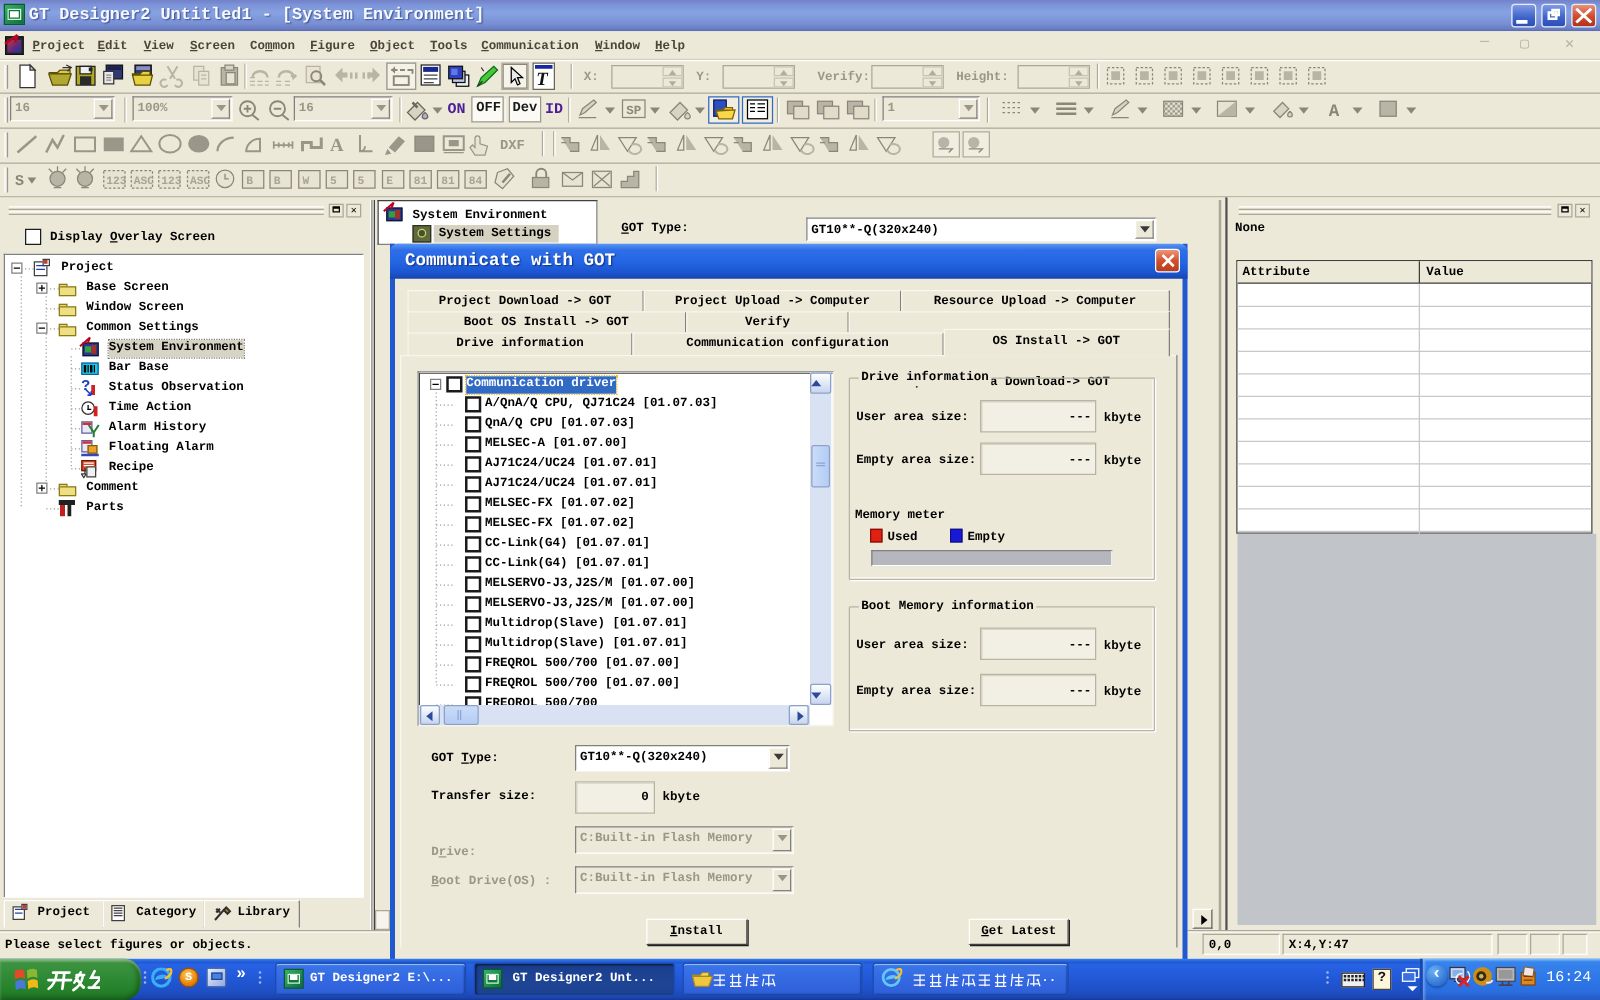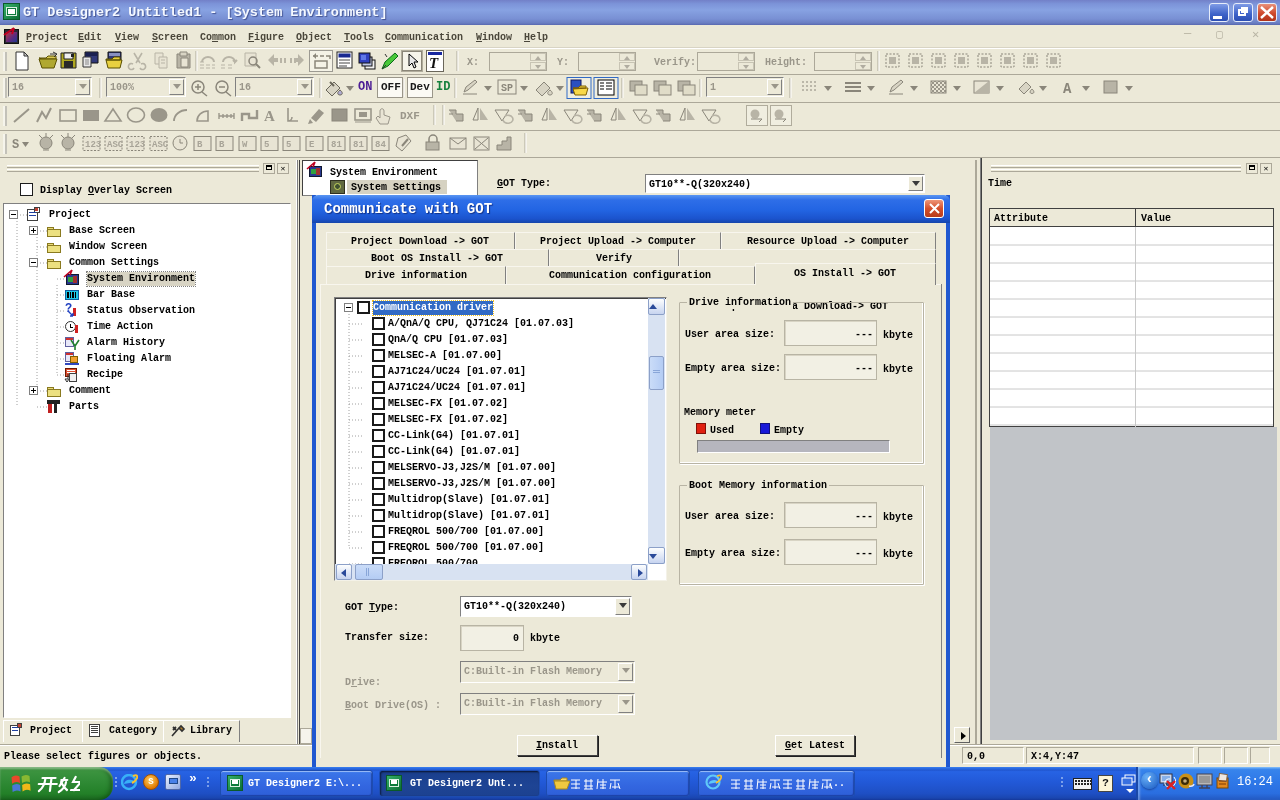--- a/index.html
+++ b/index.html
@@ -201,21 +201,21 @@
     <path d="M330 8 l4 4" stroke="#6a665a" stroke-width="2"></path>
 <path d="M346 12 l4 5 4 -5 z" fill="#8a867a"></path>
 <path d="M403 5 v18" stroke="#aca899"></path>
     <path d="M404 5 v18" stroke="#fff"></path>
 </svg>
 <div class="a txt" style="left:358px;top:81px;font-size:12px;color:#4c1d95;">ON</div>
 <div class="a" style="left:377px;top:77px;width:26px;height:21px;background:#fbfaf4;border:1px solid #9a968a;"></div>
 <div class="a txt" style="left:381px;top:81px;font-size:11px;color:#1a1a1a;">OFF</div>
 <div class="a" style="left:407px;top:77px;width:26px;height:21px;background:#fbfaf4;border:1px solid #9a968a;"></div>
 <div class="a txt" style="left:410px;top:81px;font-size:11px;color:#1a1a1a;">Dev</div>
-<div class="a txt" style="left:436px;top:81px;font-size:12px;color:#15803d;">ID</div>
+<div class="a txt" style="left:436px;top:81px;font-size:12px;color:#4c1d95;">ID</div>
 <svg class="a" style="left:0;top:74px" width="1280" height="28">
 <path d="M455 4 v20" stroke="#aca899"></path>
     <path d="M456 4 v20" stroke="#fff"></path>
 <path d="M464 18 l2 -5 9 -7 2 2 -9 8 z M463 20 h14" stroke="#8a867a" fill="#d8d4c4"></path>
 <path d="M484 12 l4 5 4 -5 z" fill="#8a867a"></path>
 <rect x="498" y="6" width="18" height="14" fill="none" stroke="#8a867a"></rect>
     <text x="501" y="17" font-size="10" font-family="Liberation Mono" fill="#8a867a">SP</text>
 <path d="M520 12 l4 5 4 -5 z" fill="#8a867a"></path>
 <path d="M536 16 l8 -8 6 6 -8 8 z" fill="#d8d4c4" stroke="#8a867a"></path>
     <path d="M550 16 c3 2 3 5 0 5 s-3 -3 0 -5" fill="#d8d4c4" stroke="#8a867a"></path>
@@ -570,21 +570,21 @@
 <div class="a" style="left:978px;top:158px;width:302px;height:586px;background:#ece9d8;"></div>
 <div class="a" style="left:980px;top:158px;width:2px;height:586px;background:#404040;border-left:1px solid #808080;"></div>
 <div class="a" style="left:991px;top:165px;width:250px;height:3px;border-top:1px solid #fff;border-bottom:1px solid #aca899;"></div>
 <div class="a" style="left:991px;top:169px;width:250px;height:3px;border-top:1px solid #fff;border-bottom:1px solid #aca899;"></div>
 <div class="a" style="left:1246px;top:163px;width:12px;height:11px;background:#ece9d8;border:1px solid #aca899;">
     <div style="width:6px;height:5px;border:1px solid #000;border-top-width:2px;margin:1px auto;"></div>
   </div>
 <div class="a" style="left:1260px;top:163px;width:12px;height:11px;background:#ece9d8;border:1px solid #aca899;">
     <div style="color:#000;font-size:8px;text-align:center;line-height:9px;">✕</div>
   </div>
-<div class="a txt" style="left:988px;top:177px;">Time</div>
+<div class="a txt" style="left:988px;top:177px;">None</div>
 <div class="a" style="left:989px;top:208px;width:285px;height:219px;background:#fff;border:1px solid #404040;"></div>
 <div class="a" style="left:990px;top:209px;width:283px;height:18px;background:#ece9d8;border-bottom:1px solid #404040;"></div>
 <div class="a txt" style="left:994px;top:212px;">Attribute</div>
 <div class="a txt" style="left:1141px;top:212px;">Value</div>
 <div class="a" style="left:1135px;top:209px;width:1px;height:18px;background:#404040;"></div>
 <div class="a" style="left:1135px;top:227px;width:1px;height:200px;background:#c8c8c8;"></div>
 <svg class="a" style="left:989px;top:227px" width="285" height="200">
 <path d="M1 18 h283" stroke="#c8c8c8"></path>
 <path d="M1 36 h283" stroke="#c8c8c8"></path>
 <path d="M1 54 h283" stroke="#c8c8c8"></path>

